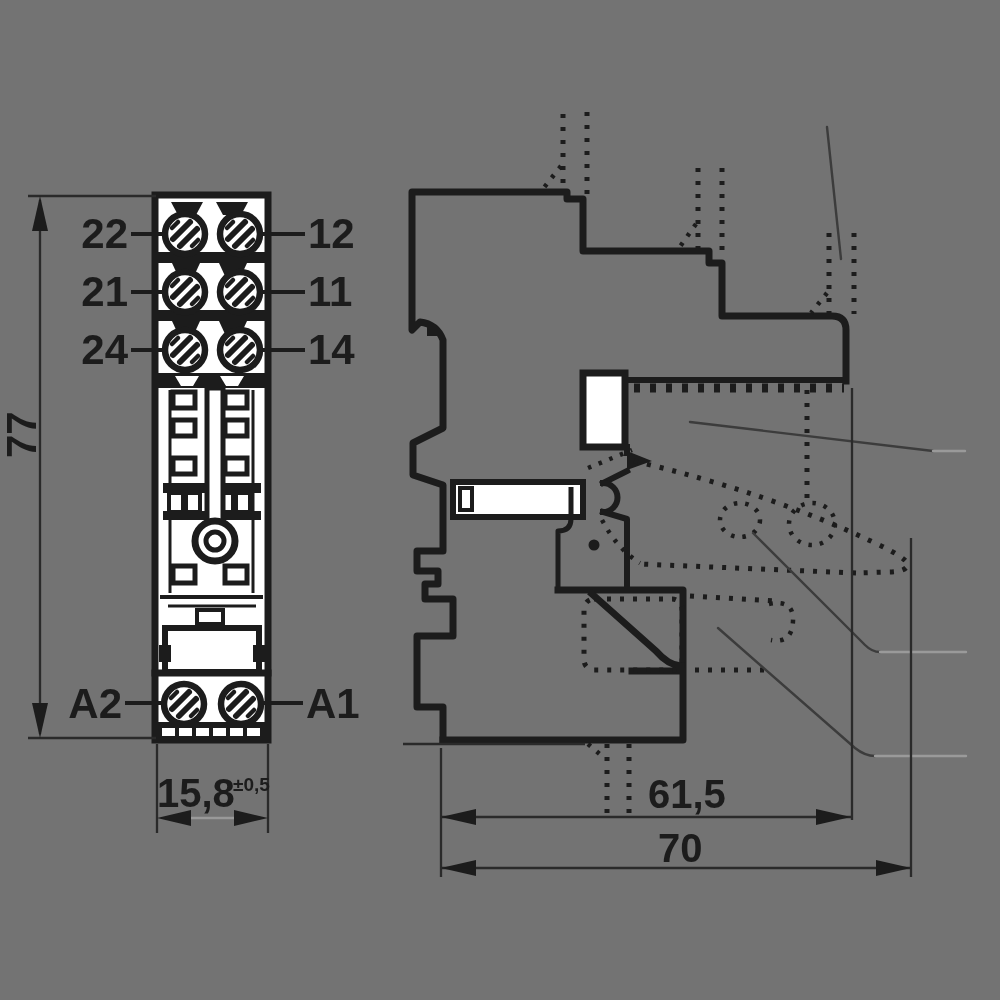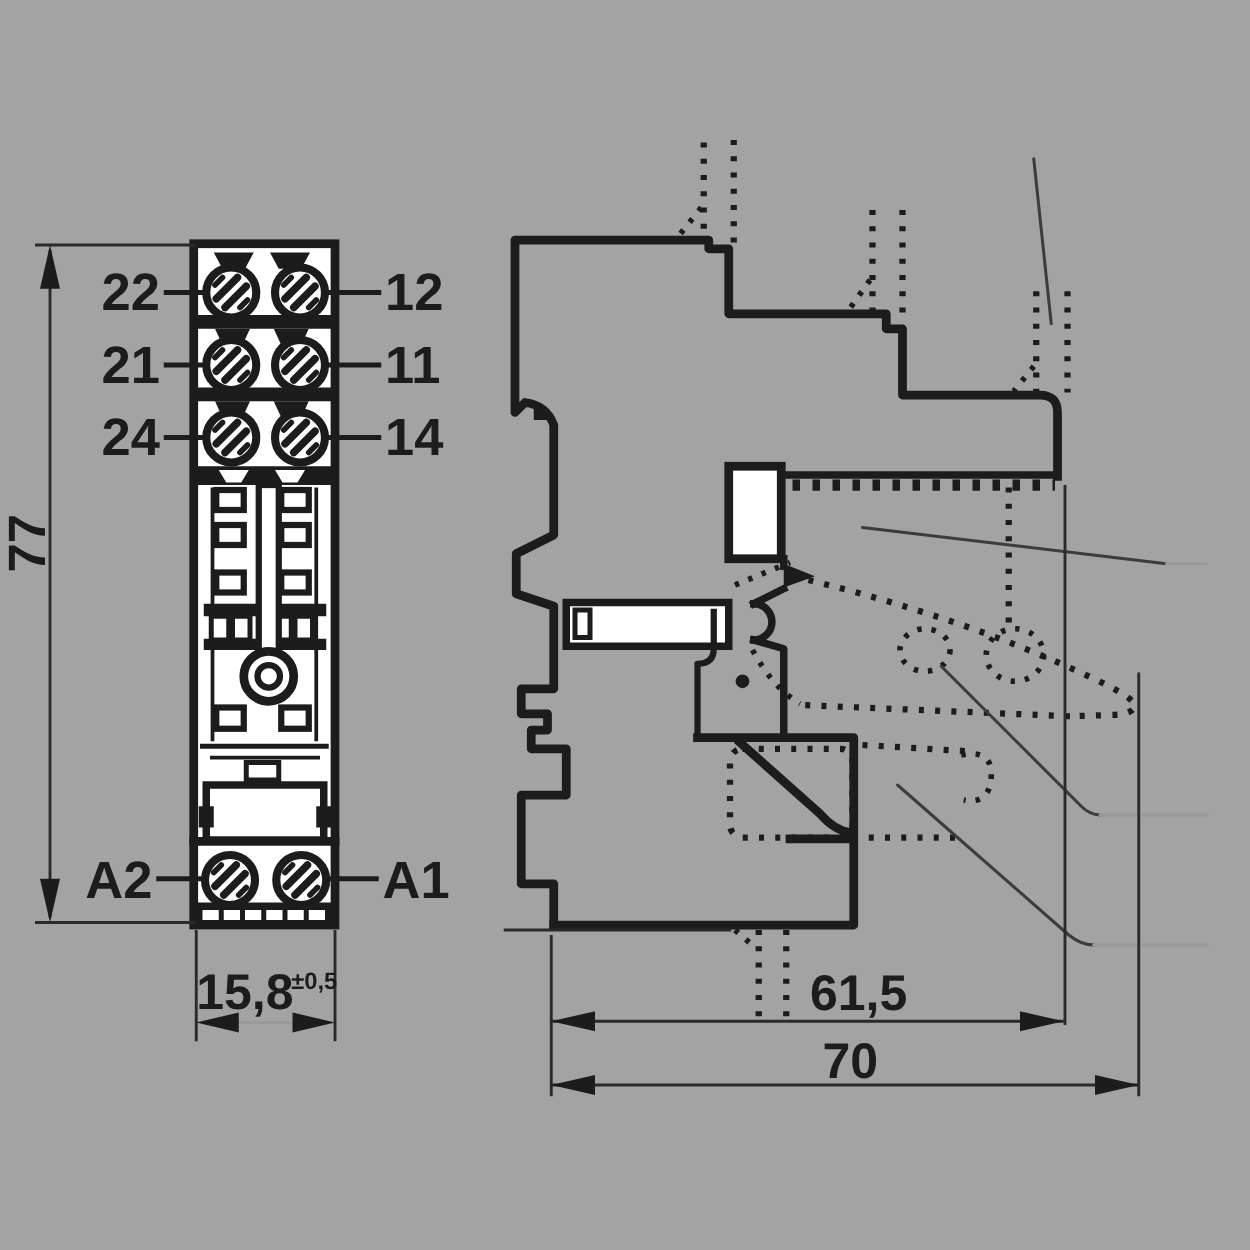--- a/index.html
+++ b/index.html
@@ -1,16 +1,16 @@
 <!DOCTYPE html>
 <html><head>
 <meta charset="utf-8">
 <style>
   html,body{margin:0;padding:0;background:#fff;}
-  .canvas{width:1000px;height:1000px;background:#a3a3a3;position:relative;overflow:hidden;}
+  .canvas{width:1000px;height:1000px;background:#737373;position:relative;overflow:hidden;}
   svg{display:block;}
   
   .ln  {stroke:#1c1c1c;fill:none;stroke-width:7;stroke-linejoin:round;stroke-linecap:square;}
   .ln6 {stroke:#1c1c1c;fill:none;stroke-width:6;stroke-linejoin:round;stroke-linecap:square;}
   .ln5 {stroke:#1c1c1c;fill:none;stroke-width:5;stroke-linejoin:round;}
   .ln4 {stroke:#1c1c1c;fill:none;stroke-width:4;stroke-linejoin:round;}
   .ln3 {stroke:#1c1c1c;fill:none;stroke-width:3;}
   .thin{stroke:#2a2a2a;fill:none;stroke-width:2.3;}
   .gray{stroke:#999999;fill:none;stroke-width:2.3;}
   .dot {stroke:#1c1c1c;fill:none;stroke-width:5;stroke-dasharray:4 9;}

